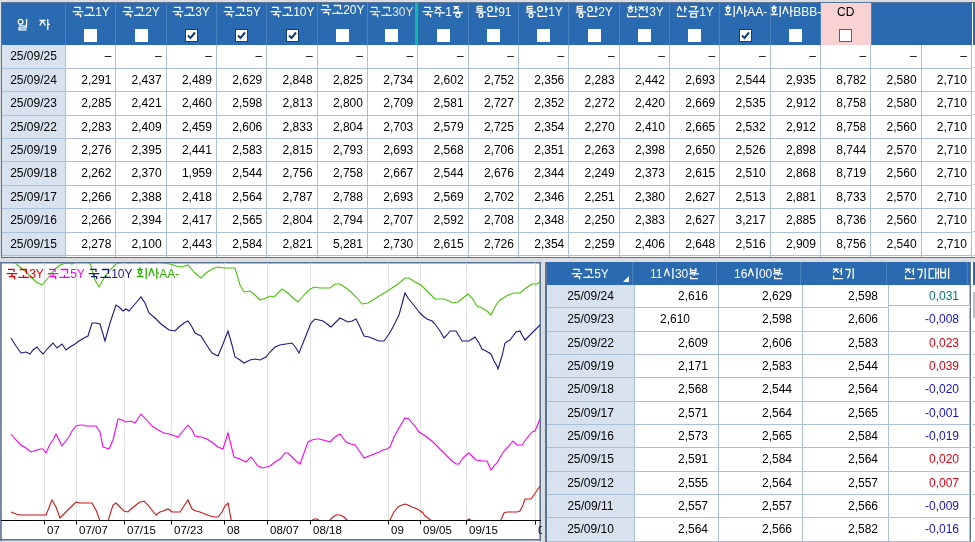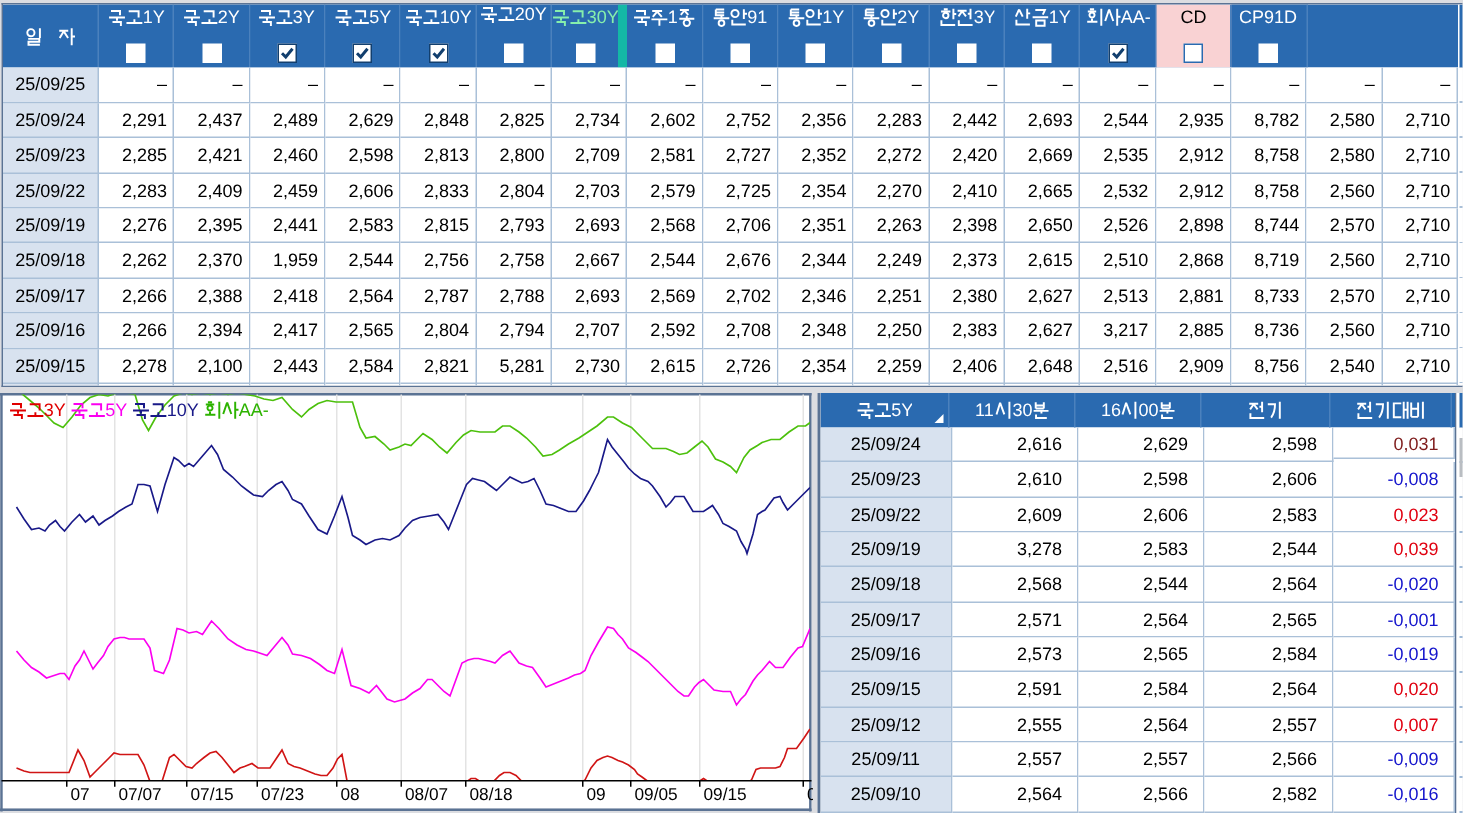--- a/index.html
+++ b/index.html
@@ -169,21 +169,21 @@
               <svg width="44.5" height="13.0" style="vertical-align:middle">
                 <use href="#h_kuk" x="0" y="0" transform="translate(0.00,0.50) scale(1.0000)"></use>
                 <use href="#h_ko" x="0" y="0" transform="translate(11.60,0.50) scale(1.0000)"></use>
                 <text x="23.20" y="10.5" font-size="12.0" fill="currentColor" font-family="Liberation Sans, sans-serif">20Y</text>
               </svg>
             </div>
             <div style="margin-top:9px">
               <span class="cbx"></span>
             </div>
           </div>
-<div class="hc" style="width:50.35px;background:#2a6ab0;color:#86efac;border-right:6px solid #14b8a6">
+<div class="hc" style="width:50.35px;background:#2a6ab0;color:#e5e5e5;border-right:3px solid #14b8a6">
             <div style="height:17px;display:flex;align-items:center">
               <svg width="44.5" height="13.0" style="vertical-align:middle">
                 <use href="#h_kuk" x="0" y="0" transform="translate(0.00,0.50) scale(1.0000)"></use>
                 <use href="#h_ko" x="0" y="0" transform="translate(11.60,0.50) scale(1.0000)"></use>
                 <text x="23.20" y="10.5" font-size="12.0" fill="currentColor" font-family="Liberation Sans, sans-serif">30Y</text>
               </svg>
             </div>
             <div style="margin-top:9px">
               <span class="cbx"></span>
             </div>
@@ -270,38 +270,40 @@
               </svg>
             </div>
             <div style="margin-top:9px">
               <span class="cbc" style="position:relative">
                 <svg width="11" height="11" style="position:absolute;left:0;top:0">
                   <path d="M2,5.5 L4.5,8 L9,2.5" stroke="#123f6e" stroke-width="2" fill="none"></path>
                 </svg>
               </span>
             </div>
           </div>
+<div class="hc" style="width:50.35px;background:#2a6ab0;color:#fff;border-right:1px solid #4b81bd">
+            <div style="height:17px;display:flex;align-items:center">
+              <svg width="51.2" height="13.0" style="vertical-align:middle">
+                <use href="#h_hoe" x="0" y="0" transform="translate(0.00,0.50) scale(1.0000)"></use>
+                <use href="#h_sa" x="0" y="0" transform="translate(11.60,0.50) scale(1.0000)"></use>
+                <text x="23.20" y="10.5" font-size="12.0" fill="currentColor" font-family="Liberation Sans, sans-serif">BBB-</text>
+              </svg>
+            </div>
+            <div style="margin-top:9px">
+              <span class="cbx"></span>
+            </div>
+          </div>
 <div class="hc" style="width:50.35px;background:#f9d2d3;color:#000;border-right:1px solid #4b81bd">
             <div style="height:17px;display:flex;align-items:center">
               <svg width="17.3" height="13.0" style="vertical-align:middle">
                 <text x="0.00" y="10.5" font-size="12.0" fill="currentColor" font-family="Liberation Sans, sans-serif">CD</text>
               </svg>
             </div>
             <div style="margin-top:9px">
               <span class="cbx" style="border:1px solid #2a6ab0"></span>
-            </div>
-          </div>
-<div class="hc" style="width:50.35px;background:#2a6ab0;color:#fff;border-right:1px solid #4b81bd">
-            <div style="height:17px;display:flex;align-items:center">
-              <svg width="38.7" height="13.0" style="vertical-align:middle">
-                <text x="0.00" y="10.5" font-size="12.0" fill="currentColor" font-family="Liberation Sans, sans-serif">CP91D</text>
-              </svg>
-            </div>
-            <div style="margin-top:9px">
-              <span class="cbx"></span>
             </div>
           </div>
 </div>
 <div class="row">
 <div class="c d" style="width:64.00px">25/09/25</div>
 <div class="c" style="width:50.35px">–</div>
 <div class="c" style="width:50.35px">–</div>
 <div class="c" style="width:50.35px">–</div>
 <div class="c" style="width:50.35px">–</div>
 <div class="c" style="width:50.35px">–</div>
@@ -625,39 +627,39 @@
           <use href="#h_dae" x="0" y="0" transform="translate(23.20,0.50) scale(1.0000)"></use>
           <use href="#h_bi" x="0" y="0" transform="translate(34.80,0.50) scale(1.0000)"></use>
         </svg>
       </div>
 </div>
 <div class="row" style="height:23.35px">
 <div class="c d" style="width:88px;height:23.35px;line-height:22.3px">25/09/24</div>
 <div class="c" style="width:84px;height:23.35px;line-height:22.3px;padding-right:10px">2,616</div>
 <div class="c" style="width:84px;height:23.35px;line-height:22.3px;padding-right:10px">2,629</div>
 <div class="c" style="width:86px;height:23.35px;line-height:22.3px;padding-right:10px">2,598</div>
-<div class="c" style="width:81px;height:21px;line-height:22.3px;padding-right:10px;color:#7f1d1d">0,031</div>
+<div class="c" style="width:81px;height:21px;line-height:22.3px;padding-right:10px;color:#0f766e">0,031</div>
 </div>
 <div class="row" style="height:23.35px">
 <div class="c d" style="width:88px;height:23.35px;line-height:22.3px">25/09/23</div>
-<div class="c" style="width:84px;height:23.35px;line-height:22.3px;padding-right:10px">2,610</div>
+<div class="c" style="width:84px;height:23.35px;line-height:22.3px;padding-right:28px">2,610</div>
 <div class="c" style="width:84px;height:23.35px;line-height:22.3px;padding-right:10px">2,598</div>
 <div class="c" style="width:86px;height:23.35px;line-height:22.3px;padding-right:10px">2,606</div>
 <div class="c" style="width:81px;height:23.35px;line-height:22.3px;padding-right:10px;color:#1414cc">-0,008</div>
 </div>
 <div class="row" style="height:23.35px">
 <div class="c d" style="width:88px;height:23.35px;line-height:22.3px">25/09/22</div>
 <div class="c" style="width:84px;height:23.35px;line-height:22.3px;padding-right:10px">2,609</div>
 <div class="c" style="width:84px;height:23.35px;line-height:22.3px;padding-right:10px">2,606</div>
 <div class="c" style="width:86px;height:23.35px;line-height:22.3px;padding-right:10px">2,583</div>
 <div class="c" style="width:81px;height:23.35px;line-height:22.3px;padding-right:10px;color:#e00010">0,023</div>
 </div>
 <div class="row" style="height:23.35px">
 <div class="c d" style="width:88px;height:23.35px;line-height:22.3px">25/09/19</div>
-<div class="c" style="width:84px;height:23.35px;line-height:22.3px;padding-right:10px">3,278</div>
+<div class="c" style="width:84px;height:23.35px;line-height:22.3px;padding-right:10px">2,171</div>
 <div class="c" style="width:84px;height:23.35px;line-height:22.3px;padding-right:10px">2,583</div>
 <div class="c" style="width:86px;height:23.35px;line-height:22.3px;padding-right:10px">2,544</div>
 <div class="c" style="width:81px;height:23.35px;line-height:22.3px;padding-right:10px;color:#e00010">0,039</div>
 </div>
 <div class="row" style="height:23.35px">
 <div class="c d" style="width:88px;height:23.35px;line-height:22.3px">25/09/18</div>
 <div class="c" style="width:84px;height:23.35px;line-height:22.3px;padding-right:10px">2,568</div>
 <div class="c" style="width:84px;height:23.35px;line-height:22.3px;padding-right:10px">2,544</div>
 <div class="c" style="width:86px;height:23.35px;line-height:22.3px;padding-right:10px">2,564</div>
 <div class="c" style="width:81px;height:23.35px;line-height:22.3px;padding-right:10px;color:#1414cc">-0,020</div>

